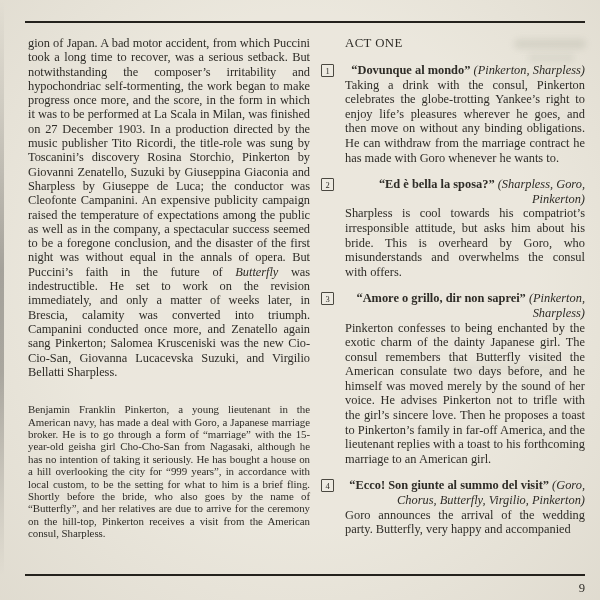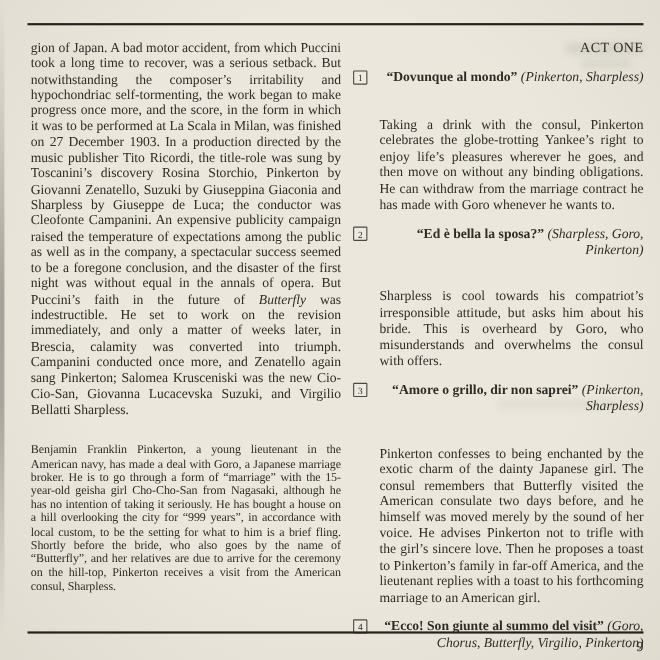--- a/index.html
+++ b/index.html
@@ -41,36 +41,36 @@
   }
   .col-left{width:282px;}
   .col-right{width:240px;margin-left:35px;position:relative;}
 
   p{margin:0;text-align:justify;hyphens:auto;-webkit-hyphens:auto;}
   .p1{font-size:12.4px;line-height:14.3px;letter-spacing:-0.05px;}
   .p2{margin-top:24px;font-size:10.9px;line-height:12.4px;letter-spacing:-0.05px;}
 
   .act-heading{
     margin:0 0 12px 0;font-size:12.8px;font-weight:normal;
-    letter-spacing:0.4px;text-align:right;
+    letter-spacing:0.4px;text-align:left;
   }
   .track{position:relative;font-size:12.4px;line-height:14.6px;}
   .track + .track{margin-top:12px;}
   .track-num{
     position:absolute;left:-24px;top:1px;
     width:13px;height:13px;line-height:13px;
     border:1px solid #4a4840;border-radius:1px;
     font-size:8.5px;text-align:center;
     background:rgba(255,255,255,0.12);
     box-sizing:border-box;
   }
   .track-head{text-align:right;}
   .track-head b{font-weight:bold;}
   .track-head i{font-style:italic;font-weight:normal;}
-  .track-body{text-align:justify;margin-top:28px;}
+  .track-body{text-align:justify;}
 
   .page-number{
     position:absolute;top:581px;right:15px;
     font-size:12.6px;color:#2e2c27;
   }
 </style>
 </head>
 <body>
 
 <div class="page">

